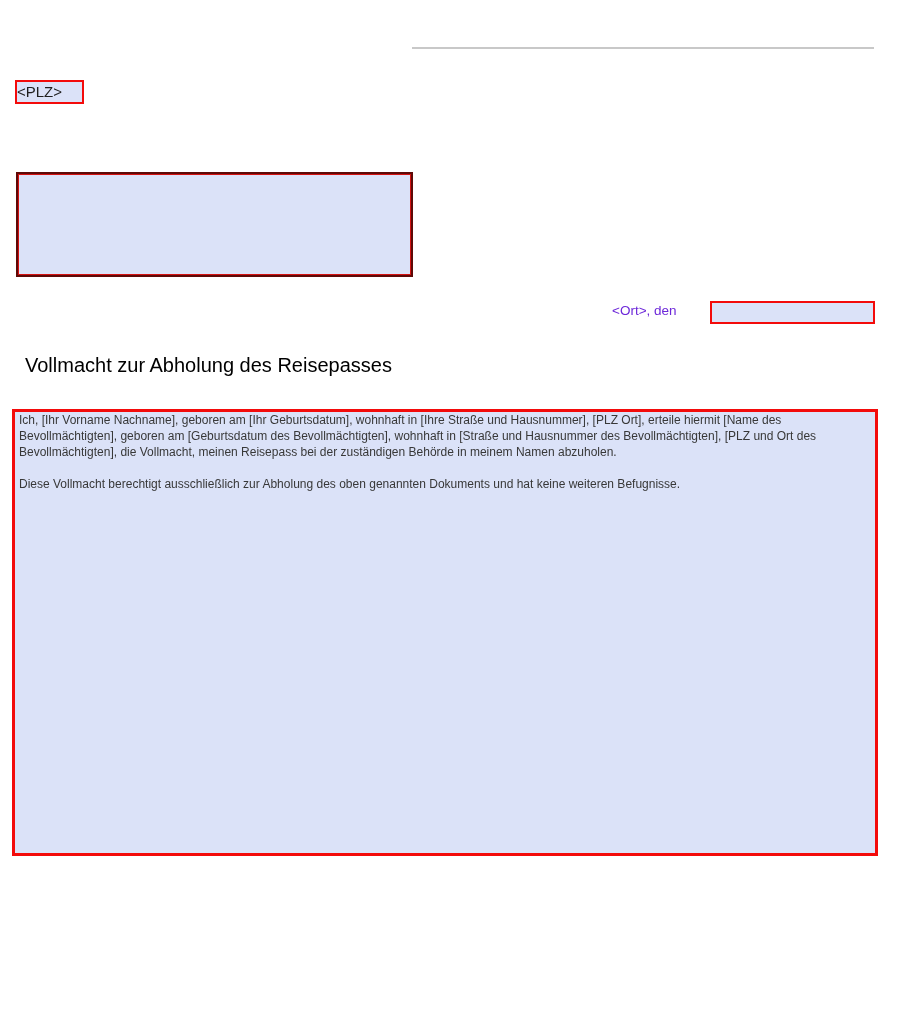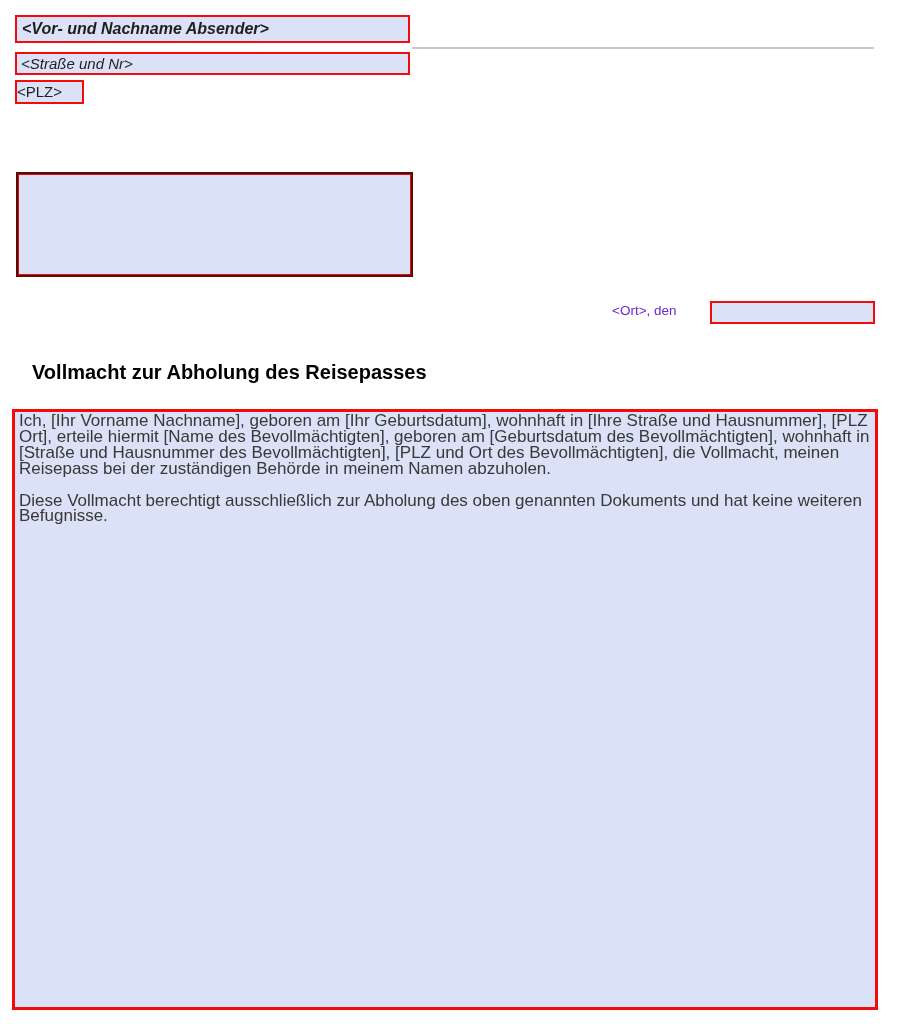--- a/index.html
+++ b/index.html
@@ -60,45 +60,43 @@
     font-size: 13.5px;
     color: #6d28d9;
   }
   .field-date {
     left: 710px; top: 301px; width: 165px; height: 23px;
   }
   .doc-heading {
     position: absolute;
     left: 15px; top: 344px;
     font-size: 20px;
-    font-weight: bold;
+    font-weight: normal;
     color: #000000;
-    margin: 17px;
+    margin: 10px;
   }
   .field-body {
-    left: 12px; top: 409px; width: 866px; height: 601px;
+    left: 12px; top: 409px; width: 866px; height: 447px;
     border: 3px solid #f30b0b;
-    font-size: 17px;
+    font-size: 12px;
     line-height: 15.9px;
     color: #383838;
     padding: 1px 4px;
     white-space: pre-wrap;
     overflow: hidden;
   }
 </style>
 </head>
 <body>
 
 <div class="page">
 
-  <div class="field field-sender-name">&lt;Vor- und Nachname Absender&gt;</div>
 
   <div class="letterhead-rule"></div>
 
-  <div class="field field-street">&lt;Straße und Nr&gt;</div>
 
   <div class="field field-plz">&lt;PLZ&gt;</div>
 
 
   <div class="field field-recipient"></div>
 
   <span class="date-row-label">&lt;Ort&gt;, den</span>
 
   <div class="field field-date"></div>
 

